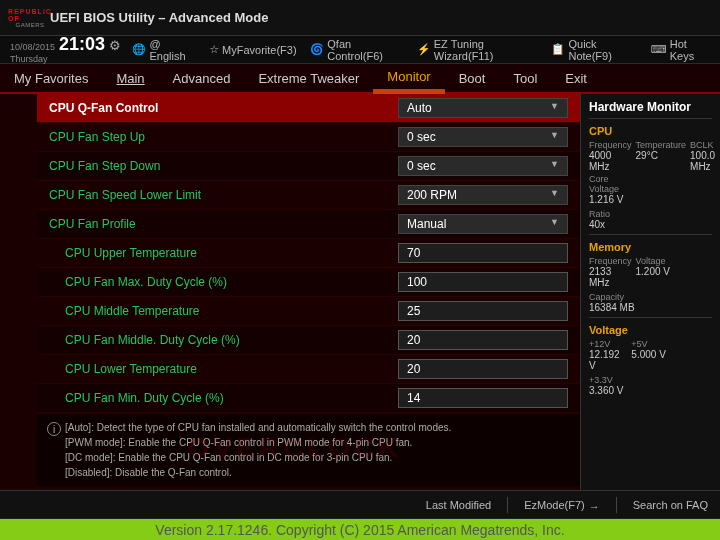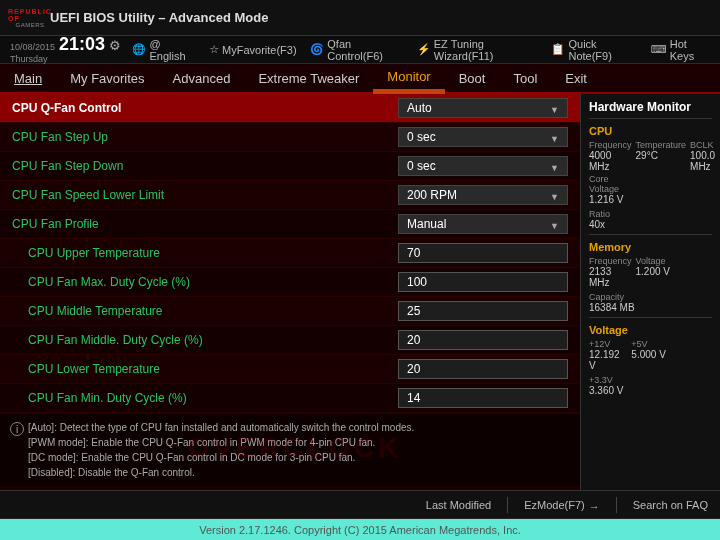--- a/index.html
+++ b/index.html
@@ -85,20 +85,21 @@
       color: #e8a000;
       border-bottom: 5px solid #c2410c;
       margin-bottom: -2px;
     }
     .nav-item.underline { text-decoration: underline; }
 
     
     .main-layout {
       display: flex;
       height: calc(540px - 36px - 28px - 30px - 28px - 22px);
+      padding-left: 37px;
     }
 
     
     .left-panel {
       flex: 1;
       background: #1a0000;
       overflow: hidden;
     }
     .config-row {
       display: flex;
@@ -116,21 +117,21 @@
       color: #22c55e;
     }
     .row-value {
       min-width: 170px;
       background: #2a2a2a;
       border: 1px solid #444;
       color: #fff;
       padding: 2px 8px;
       font-size: 12px;
       display: flex;
-      align-items: flex-end;
+      align-items: flex-start;
       justify-content: space-between;
     }
     .row-value.dropdown::after {
       content: '▼';
       font-size: 9px;
       color: #aaa;
     }
     .row-value.input-style {
       background: #1e1e1e;
       border-color: #555;
@@ -224,26 +225,26 @@
       cursor: pointer;
     }
     .bottom-divider {
       width: 1px;
       height: 16px;
       background: #444;
     }
 
     
     .footer {
-      background: #5eead4;
+      background: #84cc16;
       height: 22px;
       display: flex;
       align-items: center;
       justify-content: center;
-      font-size: 11px;
+      font-size: 14px;
       color: #555;
       border-top: 1px solid #222;
     }
 
     
     .watermark {
       position: absolute;
       bottom: 72px;
       left: 0;
       right: 130px;
@@ -313,25 +314,25 @@
       <span>Quick Note(F9)</span>
     </span>
     <span class="time-icon-item">
       <span>⌨</span>
       <span>Hot Keys</span>
     </span>
   </div>
 </div>
 
 <div class="nav-bar">
+  <div class="nav-item">
+    <span>My Favorites</span>
+  </div>
   <div class="nav-item underline">
     <span>Main</span>
-  </div>
-  <div class="nav-item">
-    <span>My Favorites</span>
   </div>
   <div class="nav-item">
     <span>Advanced</span>
   </div>
   <div class="nav-item">
     <span>Extreme Tweaker</span>
   </div>
   <div class="nav-item active">
     <span>Monitor</span>
   </div>

